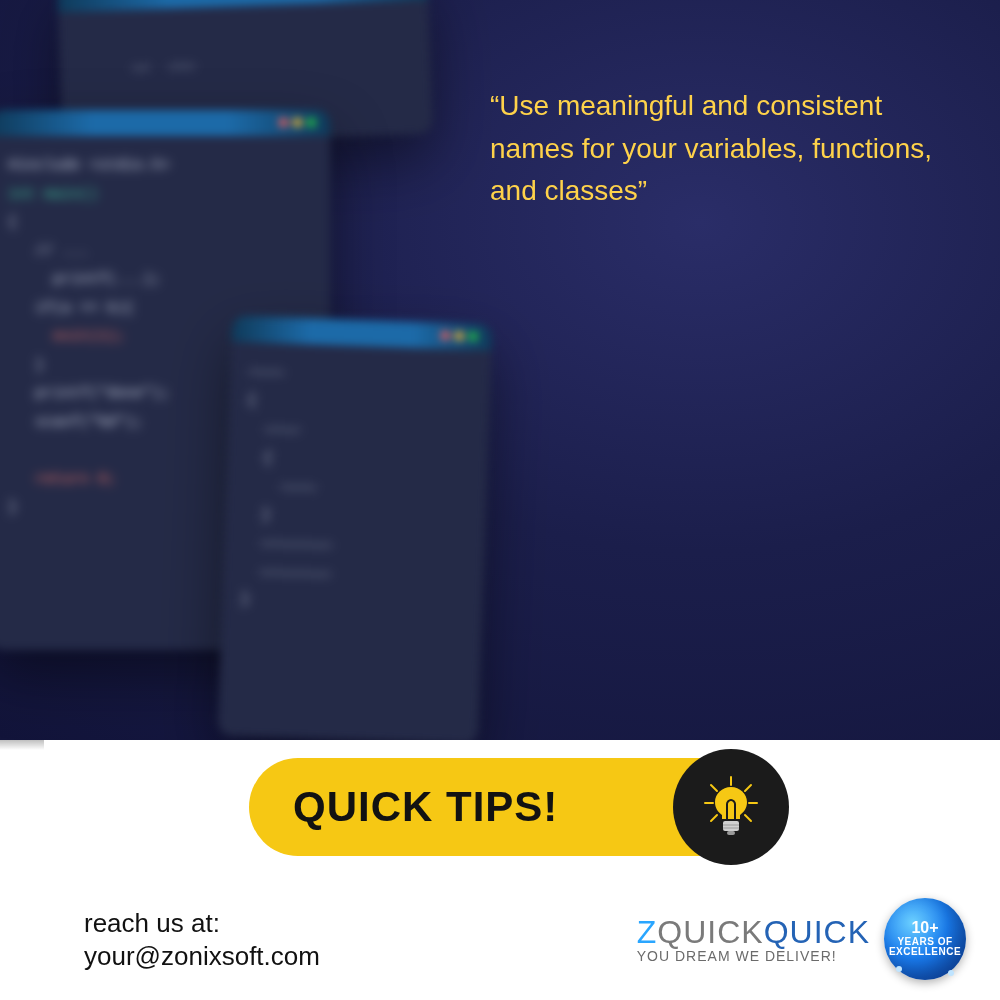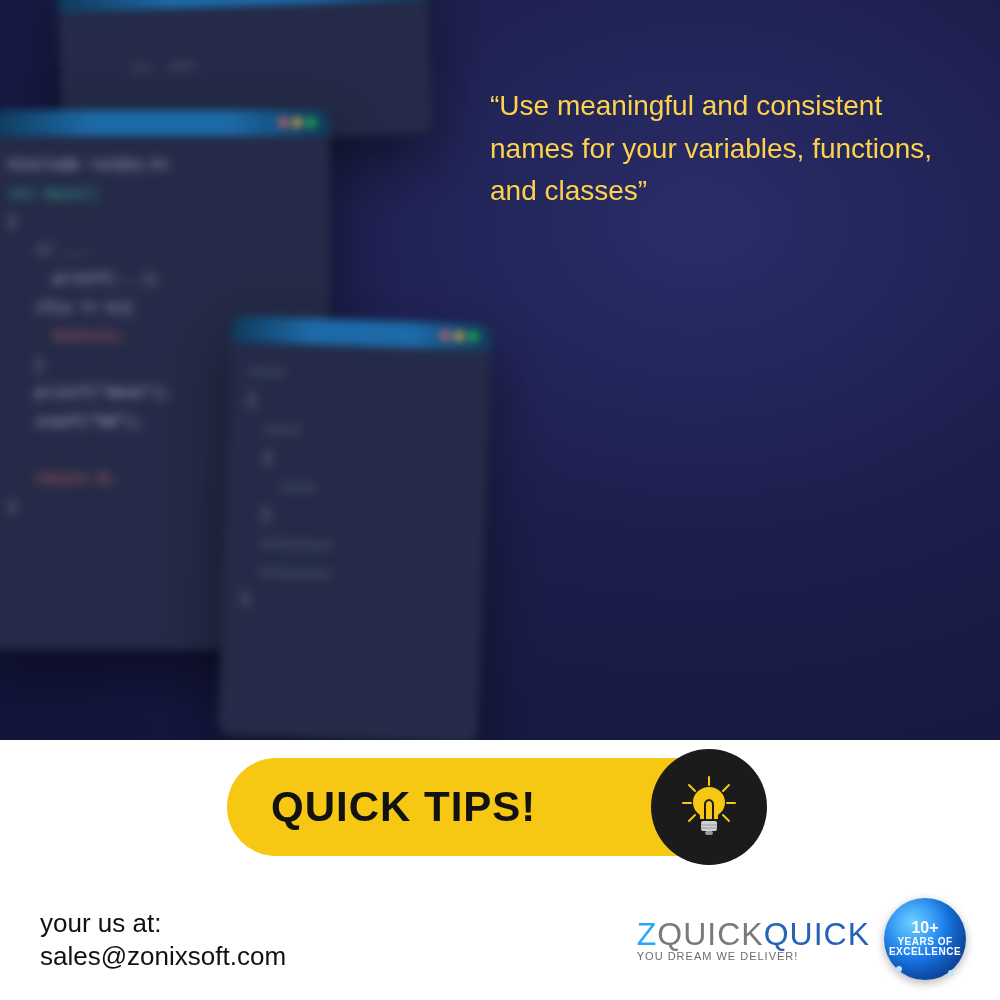--- a/index.html
+++ b/index.html
@@ -70,20 +70,21 @@
     font-size: 28px;
     line-height: 1.52;
     font-weight: 400;
   }
 
   .footer {
     flex: 0 0 260px;
     background: #ffffff;
     position: relative;
     padding: 18px 56px 0 40px;
+    margin-left: 44px;
   }
   .tips-pill {
     position: relative;
     margin: 0 auto;
     width: 530px;
     height: 98px;
     display: flex;
     align-items: center;
   }
   .pill-bg {
@@ -134,21 +135,21 @@
   .brand-text { text-align: left; }
   .brand-name {
     font-size: 32px;
     font-weight: 400;
     letter-spacing: 1px;
   }
   .brand-name .z1 { color: #2aa6ff; }
   .brand-name .z2 { color: #7a7a7a; }
   .brand-name .z3 { color: #2463b5; }
   .brand-tag {
-    font-size: 11px;
+    font-size: 14px;
     letter-spacing: 1px;
     color: #6b6b6b;
     margin-top: -3px;
   }
   .badge {
     width: 82px; height: 82px; border-radius: 50%;
     background: radial-gradient(circle at 35% 30%, #6bd0ff 0%, #1a7df0 45%, #0a3fae 100%);
     box-shadow: inset -10px -10px 20px rgba(0,0,0,0.25), 0 3px 10px rgba(0,0,0,0.3);
     color: #fff;
     display: flex;
@@ -253,22 +254,22 @@
         <line x1="36" y1="29" x2="36" y2="44" stroke="#1b1b1b" stroke-width="2"></line>
         <rect x="24" y="46" width="16" height="10" rx="2" fill="#cfcfcf"></rect>
         <line x1="24" y1="50" x2="40" y2="50" stroke="#9a9a9a" stroke-width="1"></line>
         <line x1="24" y1="53" x2="40" y2="53" stroke="#9a9a9a" stroke-width="1"></line>
         <rect x="28" y="56" width="8" height="4" rx="2" fill="#9a9a9a"></rect>
       </svg>
     </div>
   </div>
 
   <div class="contact">
-    <div>your us at:</div>
-    <div>sales@zonixsoft.com</div>
+    <div>reach us at:</div>
+    <div>your@zonixsoft.com</div>
   </div>
 
   <div class="brand">
     <div class="brand-text">
       <div class="brand-name">
         <span class="z1">Z</span><span class="z2">QUICK</span><span class="z3">QUICK</span>
       </div>
       <div class="brand-tag">YOU DREAM WE DELIVER!</div>
     </div>
     <div class="badge">

